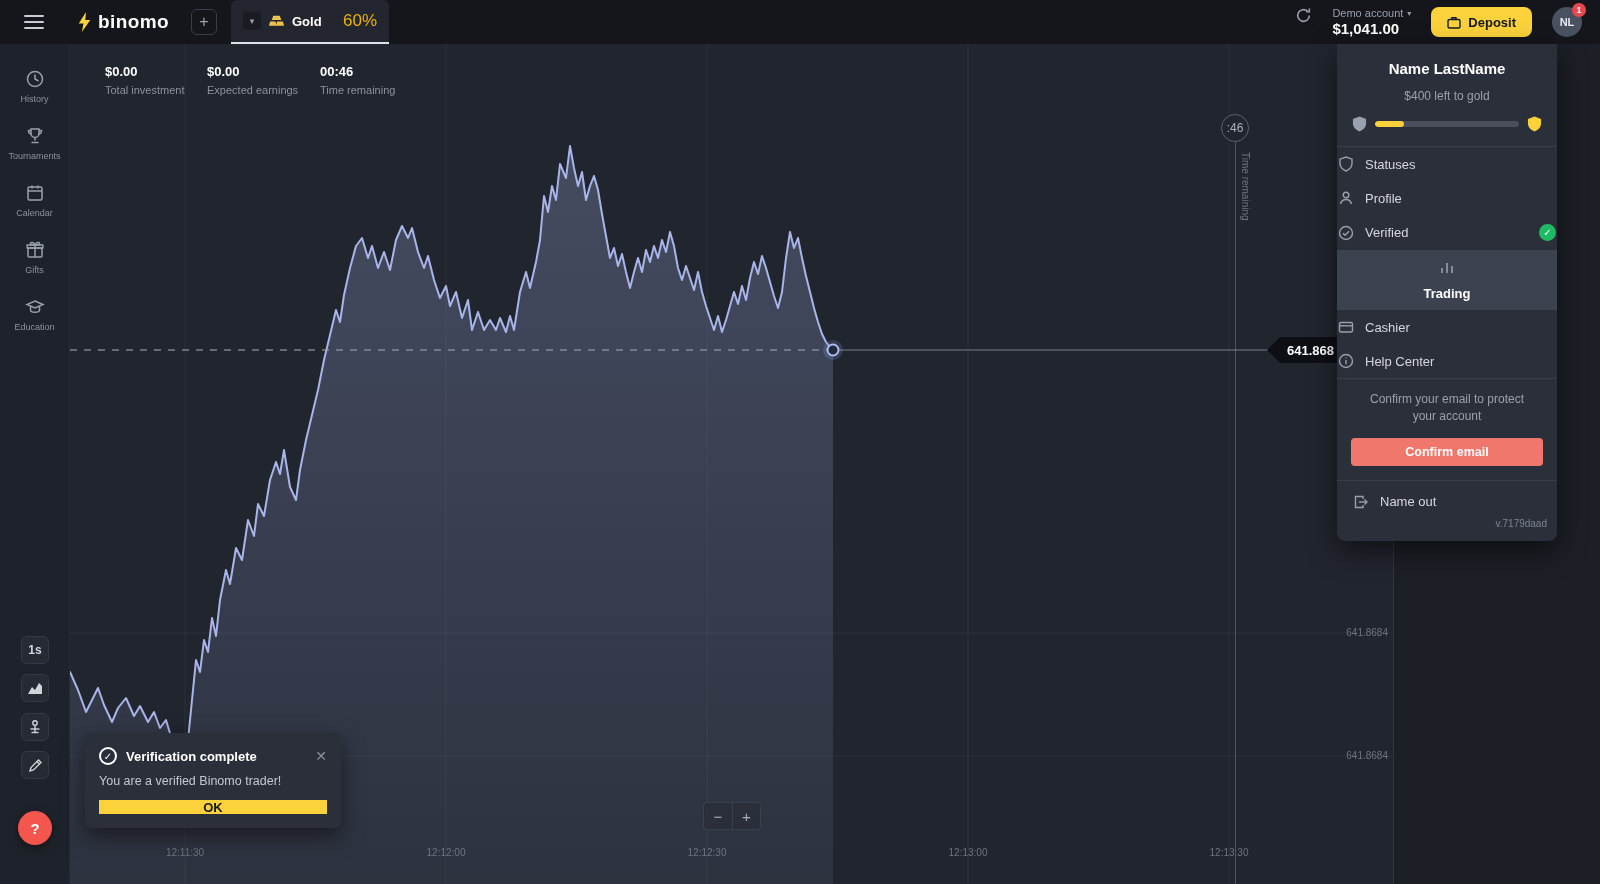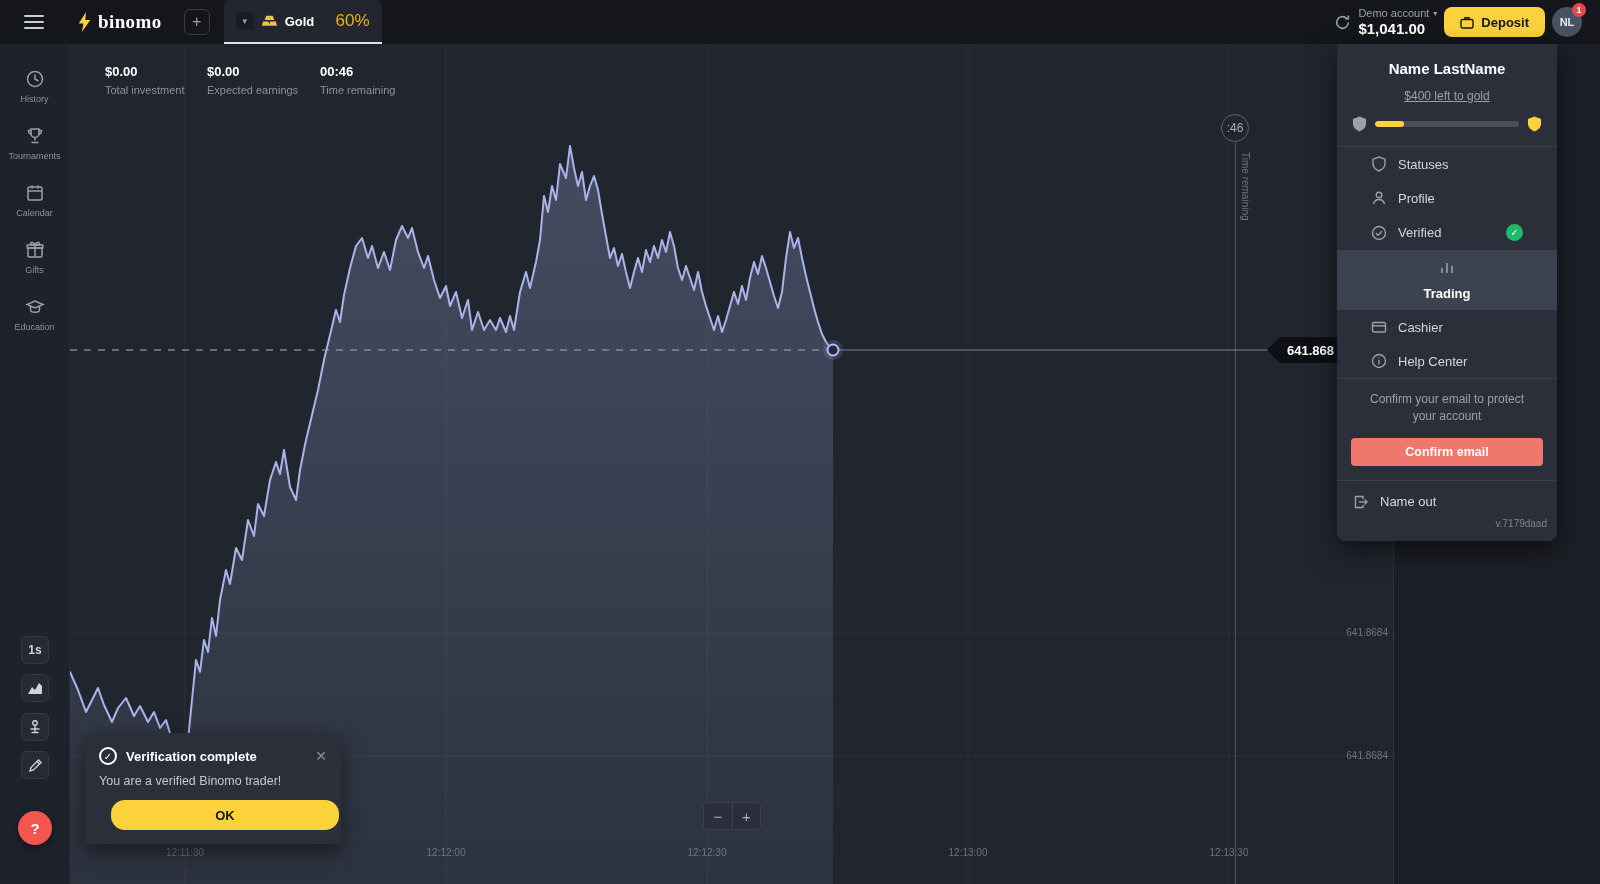--- a/index.html
+++ b/index.html
@@ -5,31 +5,31 @@
   * { margin:0; padding:0; box-sizing:border-box; }
   html,body { width:1600px; height:884px; overflow:hidden; background:#14161b;
     font-family:"Liberation Sans", sans-serif; color:#fff; -webkit-font-smoothing:antialiased; }
 
   
   .topbar { position:absolute; left:0; top:0; width:1600px; height:44px; background:#14161b;
     display:flex; align-items:center; z-index:30; }
   .hamburger { width:20px; height:14px; margin-left:24px; display:flex; flex-direction:column;
     justify-content:space-between; cursor:pointer; }
   .hamburger span { display:block; height:2px; background:#c8ccd4; border-radius:1px; }
-  .logo { display:flex; align-items:center; gap:7px; margin-left:34px;font-family:Liberation Serif, serif; }
+  .logo { display:flex; align-items:center; gap:7px; margin-left:34px; }
   .logo-text { font-size:19px; font-weight:bold; letter-spacing:.4px; color:#fff; }
   .add-tab { width:26px; height:26px; margin-left:22px; border:1px solid #3a3e48; border-radius:6px;
     color:#9aa0ab; font-size:16px; display:flex; align-items:center; justify-content:center; background:transparent; cursor:pointer; }
   .asset-tab { height:44px; width:158px; margin-left:14px; background:#23262f; border-radius:6px 6px 0 0;
     border-bottom:2px solid #dfe2e8; display:flex; align-items:center; padding:0 12px; gap:8px; cursor:pointer; }
   .tab-chevron { width:18px; height:18px; background:#191c23; border-radius:4px; color:#9aa0ab;
     font-size:9px; display:flex; align-items:center; justify-content:center; }
   .asset-name { font-size:13px; font-weight:bold; color:#fff; }
   .asset-payout { margin-left:auto; font-size:17px; color:#eab308; }
-  .topbar-right { margin-left:auto; display:flex; align-items:center; gap:7px; margin-right:18px; }
+  .topbar-right { margin-left:auto; display:flex; align-items:flex-start; gap:20px; margin-right:18px; }
   .sync-icon { color:#9aa0ab; cursor:pointer; display:flex; }
   .account { text-align:left; line-height:1.15; cursor:pointer; }
   .account-type { font-size:11px; color:#9aa0ab; display:flex; align-items:center; gap:4px; }
   .account-type .caret { font-size:8px; color:#9aa0ab; }
   .account-balance { font-size:15px; font-weight:bold; color:#fff; }
   .deposit-btn { height:30px; padding:0 16px; background:var(--yellow); border:none; border-radius:8px;
     color:#15171c; font-size:13px; font-weight:bold; display:flex; align-items:center; gap:7px; cursor:pointer; }
   .avatar { position:relative; width:30px; height:30px; border-radius:50%; background:#4a5160;
     color:#e8eaef; font-size:11px; font-weight:bold; display:flex; align-items:center; justify-content:center; cursor:pointer; }
   .avatar-badge { position:absolute; top:-4px; right:-4px; width:14px; height:14px; border-radius:50%;
@@ -71,47 +71,47 @@
   .zoom button:last-child { border-radius:0 4px 4px 0; }
 
   
   .right-strip { position:absolute; left:1393px; top:44px; width:207px; height:840px; background:#1c1f26;
     border-left:1px solid #30353f; }
 
   
   .user-menu { position:absolute; left:1337px; top:44px; width:220px; background:#2b2f3a; z-index:50;
     border-radius:0 0 8px 8px; box-shadow:0 10px 28px rgba(0,0,0,.55); padding-bottom:6px; }
   .um-name { text-align:center; font-size:15px; font-weight:bold; margin-top:16px; }
-  .um-caption { text-align:center; font-size:12px; color:#9aa0ab; margin-top:12px;text-decoration:underline; }
+  .um-caption { text-align:center; font-size:12px; color:#9aa0ab; margin-top:12px; }
   .um-progress { display:flex; align-items:center; gap:8px; margin:13px 15px 14px; }
   .um-track { flex:1; height:6px; border-radius:3px; background:#4a4f5b; overflow:hidden; }
   .um-fill { width:20%; height:100%; background:var(--yellow); border-radius:3px; }
   .um-divider { height:1px; background:rgba(255,255,255,.08); }
-  .mrow { display:flex; align-items:center; gap:11px; padding:9px 34px; font-size:13px; color:#d4d7de; cursor:pointer; }
+  .mrow { display:flex; align-items:center; gap:11px; padding:9px 1px; font-size:13px; color:#d4d7de; cursor:pointer; }
   .mrow svg { stroke:#9aa0ab; flex:none; }
   .mrow.active { background:#3d4250; color:#fff; font-weight:bold;flex-direction:column; }
   .check-badge { margin-left:auto; width:17px; height:17px; border-radius:50%; background:var(--green);
     color:#fff; font-size:10px; display:flex; align-items:center; justify-content:center; }
   .um-note { padding:12px 24px 10px; text-align:center; font-size:12px; color:#9aa0ab; line-height:1.45; }
   .confirm-btn { display:block; width:calc(100% - 28px); margin:2px 14px 14px; height:28px;
     background:var(--salmon); border:none; border-radius:4px; color:#fff; font-size:12.5px; font-weight:bold; cursor:pointer; }
   .signout-row { display:flex; align-items:center; gap:11px; padding:13px 16px 6px; font-size:13px; color:#d4d7de; cursor:pointer; }
   .um-version { text-align:right; font-size:10px; color:#7e8493; padding:2px 10px 6px; }
 
   
   .toast { position:absolute; left:85px; top:733px; width:256px; background:#2b2f3a; border-radius:6px;
     box-shadow:0 8px 22px rgba(0,0,0,.5); z-index:40; padding:14px 14px 14px; }
   .toast-head { display:flex; align-items:center; gap:9px; }
   .toast-check { width:18px; height:18px; border-radius:50%; border:2px solid #fff; color:#fff; font-size:10px;
     display:flex; align-items:center; justify-content:center; flex:none; }
   .toast-title { font-size:13px; font-weight:bold; color:#fff; }
   .toast-close { margin-left:auto; color:#8b919e; font-size:14px; background:none; border:none; cursor:pointer; }
   .toast-body { font-size:12.5px; color:#c4c8d0; margin:9px 0 12px 0; }
-  .toast-ok { display:block; width:100%; height:30px; background:var(--yellow); border:none; border-radius:14px;
-    color:#15171c; font-size:13px; font-weight:bold; cursor:pointer;margin-left:12px; }
+  .toast-ok { display:block; width:100%; height:14px; background:var(--yellow); border:none; border-radius:0;
+    color:#15171c; font-size:13px; font-weight:bold; cursor:pointer; }
 </style>
 </head>
 <body>
 
 <header class="topbar">
   <div class="hamburger">
       <span></span>
       <span></span>
       <span></span>
     </div>

